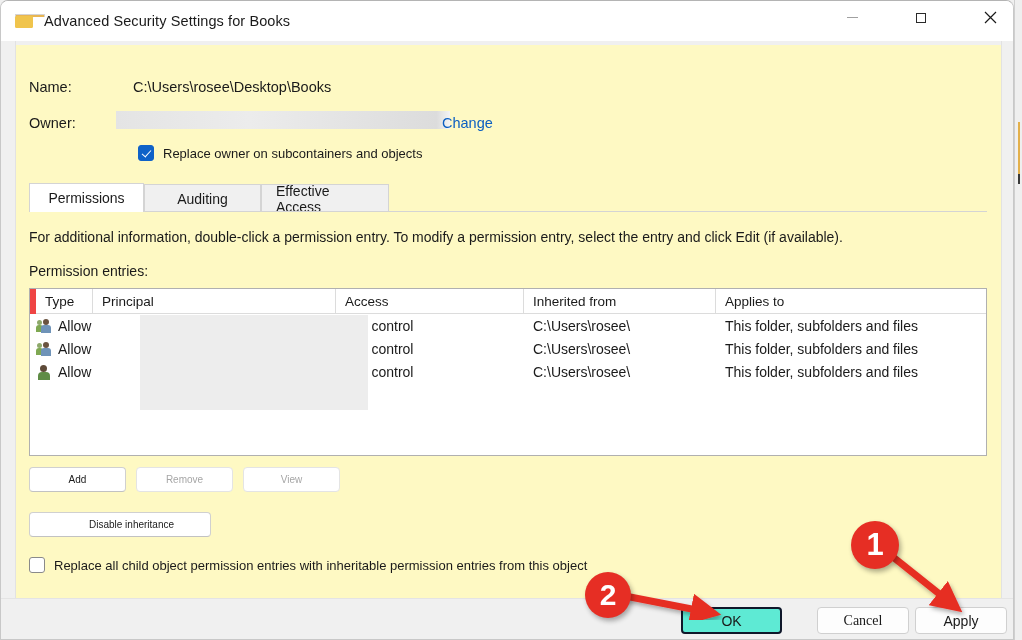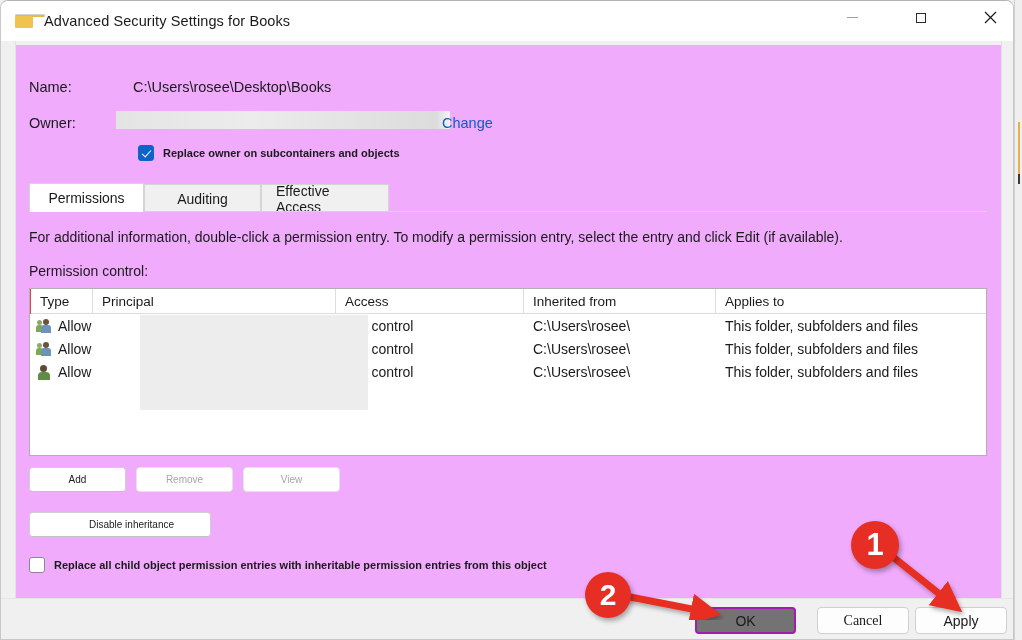--- a/index.html
+++ b/index.html
@@ -136,21 +136,21 @@
     left: 0; top: 0;
     width: 1012px; height: 4px;
     background: #f0f0f0;
   }
 
   #page {
     position: absolute;
     left: 15px; top: 4px;
     width: 985px;
     height: 553px;
-    background: #f0abfc;
+    background: #fef9c3;
     box-sizing: border-box;
   }
 
   
   .field-row {
     position: absolute;
     font-size: 14.5px;
     color: #1a1a1a;
   }
   #lbl-name  { left: 13px; top: 34px; }
@@ -198,24 +198,23 @@
     border: solid #ffffff;
     border-width: 0 1.6px 1.6px 0;
     transform: rotate(42deg);
   }
   .cb.unchecked {
     background: #ffffff;
     border: 1px solid #8a8a8a;
   }
   .cb-label {
     margin-left: 9px;
-    font-size: 11px;
+    font-size: 13px;
     color: #1a1a1a;
     white-space: nowrap;
-    font-weight: bold;
   }
 
   
   #tabs {
     position: absolute;
     left: 13px; top: 138px;
     width: 958px;
     height: 29px;
     display: flex;
     align-items: flex-end;
@@ -285,21 +284,21 @@
     font-size: 13.5px;
     color: #1a1a1a;
     display: flex;
     align-items: center;
     padding-left: 9px;
     box-sizing: border-box;
     border-right: 1px solid #dcdcdc;
     cursor: pointer;
     height: 25px;
   }
-  .th.first { border-left: 1px solid #ef4444; }
+  .th.first { border-left: 6px solid #ef4444; }
   .col-type  { width: 63px; }
   .col-prin  { width: 243px; }
   .col-acc   { width: 188px; }
   .col-inh   { width: 192px; }
   .col-app   { width: 268px; border-right: none; }
 
   .trow {
     display: flex;
     height: 23px;
     align-items: center;
@@ -419,23 +418,23 @@
     border-radius: 4px;
     font-size: 14px;
     color: #1a1a1a;
     display: flex;
     align-items: center;
     justify-content: center;
     cursor: pointer;
     font-family: "Liberation Sans", sans-serif;
   }
   #btn-ok {
-    left: 694px; width: 101px;
-    border: 2px solid #a21caf;
-    background: #737373;
+    left: 680px; width: 101px;
+    border: 2px solid #0f172a;
+    background: #5eead4;
   }
   #btn-cancel { left: 816px; width: 92px; font-family: Liberation Serif, serif; }
   #btn-apply  { left: 914px; width: 92px; }
 
   
   #overlay {
     position: absolute;
     left: 0; top: 0;
     width: 1022px; height: 640px;
     pointer-events: none;
@@ -520,21 +519,21 @@
         <div class="tab" style="width:117px;">
           <span>Auditing</span>
         </div>
         <div class="tab" style="width:128px;">
           <span>Effective Access</span>
         </div>
       </div>
       <div id="tabline"></div>
 
       <div id="desc">For additional information, double-click a permission entry. To modify a permission entry, select the entry and click Edit (if available).</div>
-      <div id="entries-label">Permission control:</div>
+      <div id="entries-label">Permission entries:</div>
 
       <div id="table">
         <div id="thead">
           <div class="th col-type first">Type</div>
           <div class="th col-prin">Principal</div>
           <div class="th col-acc">Access</div>
           <div class="th col-inh">Inherited from</div>
           <div class="th col-app">Applies to</div>
         </div>
 

